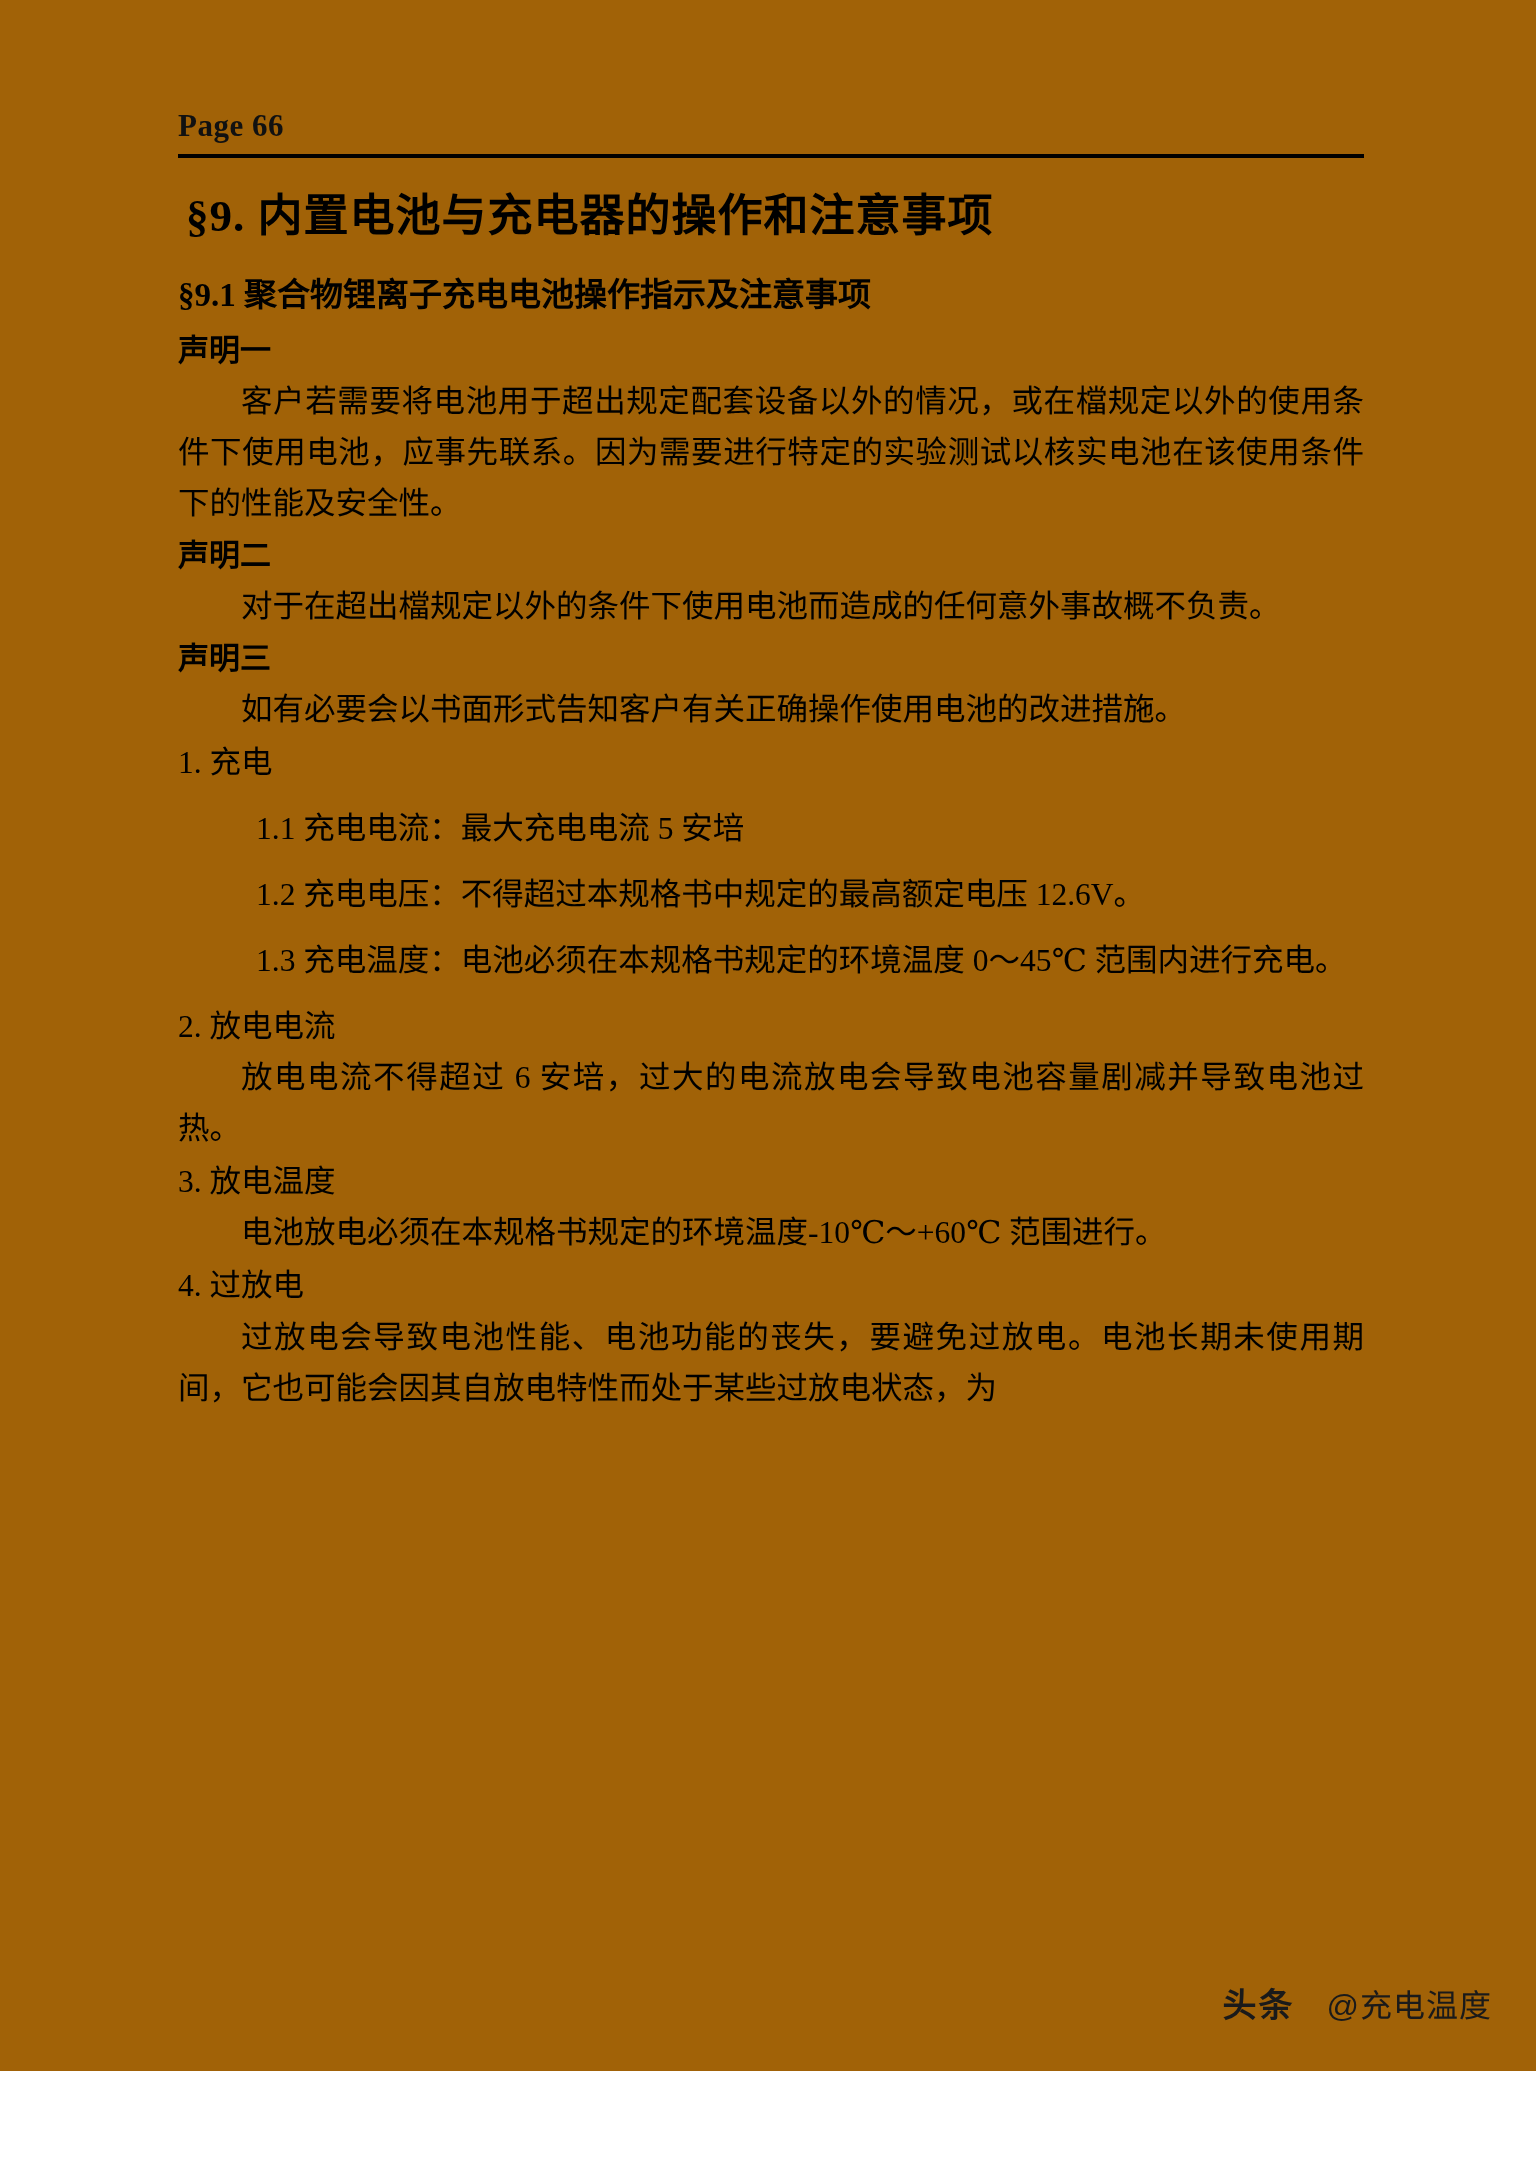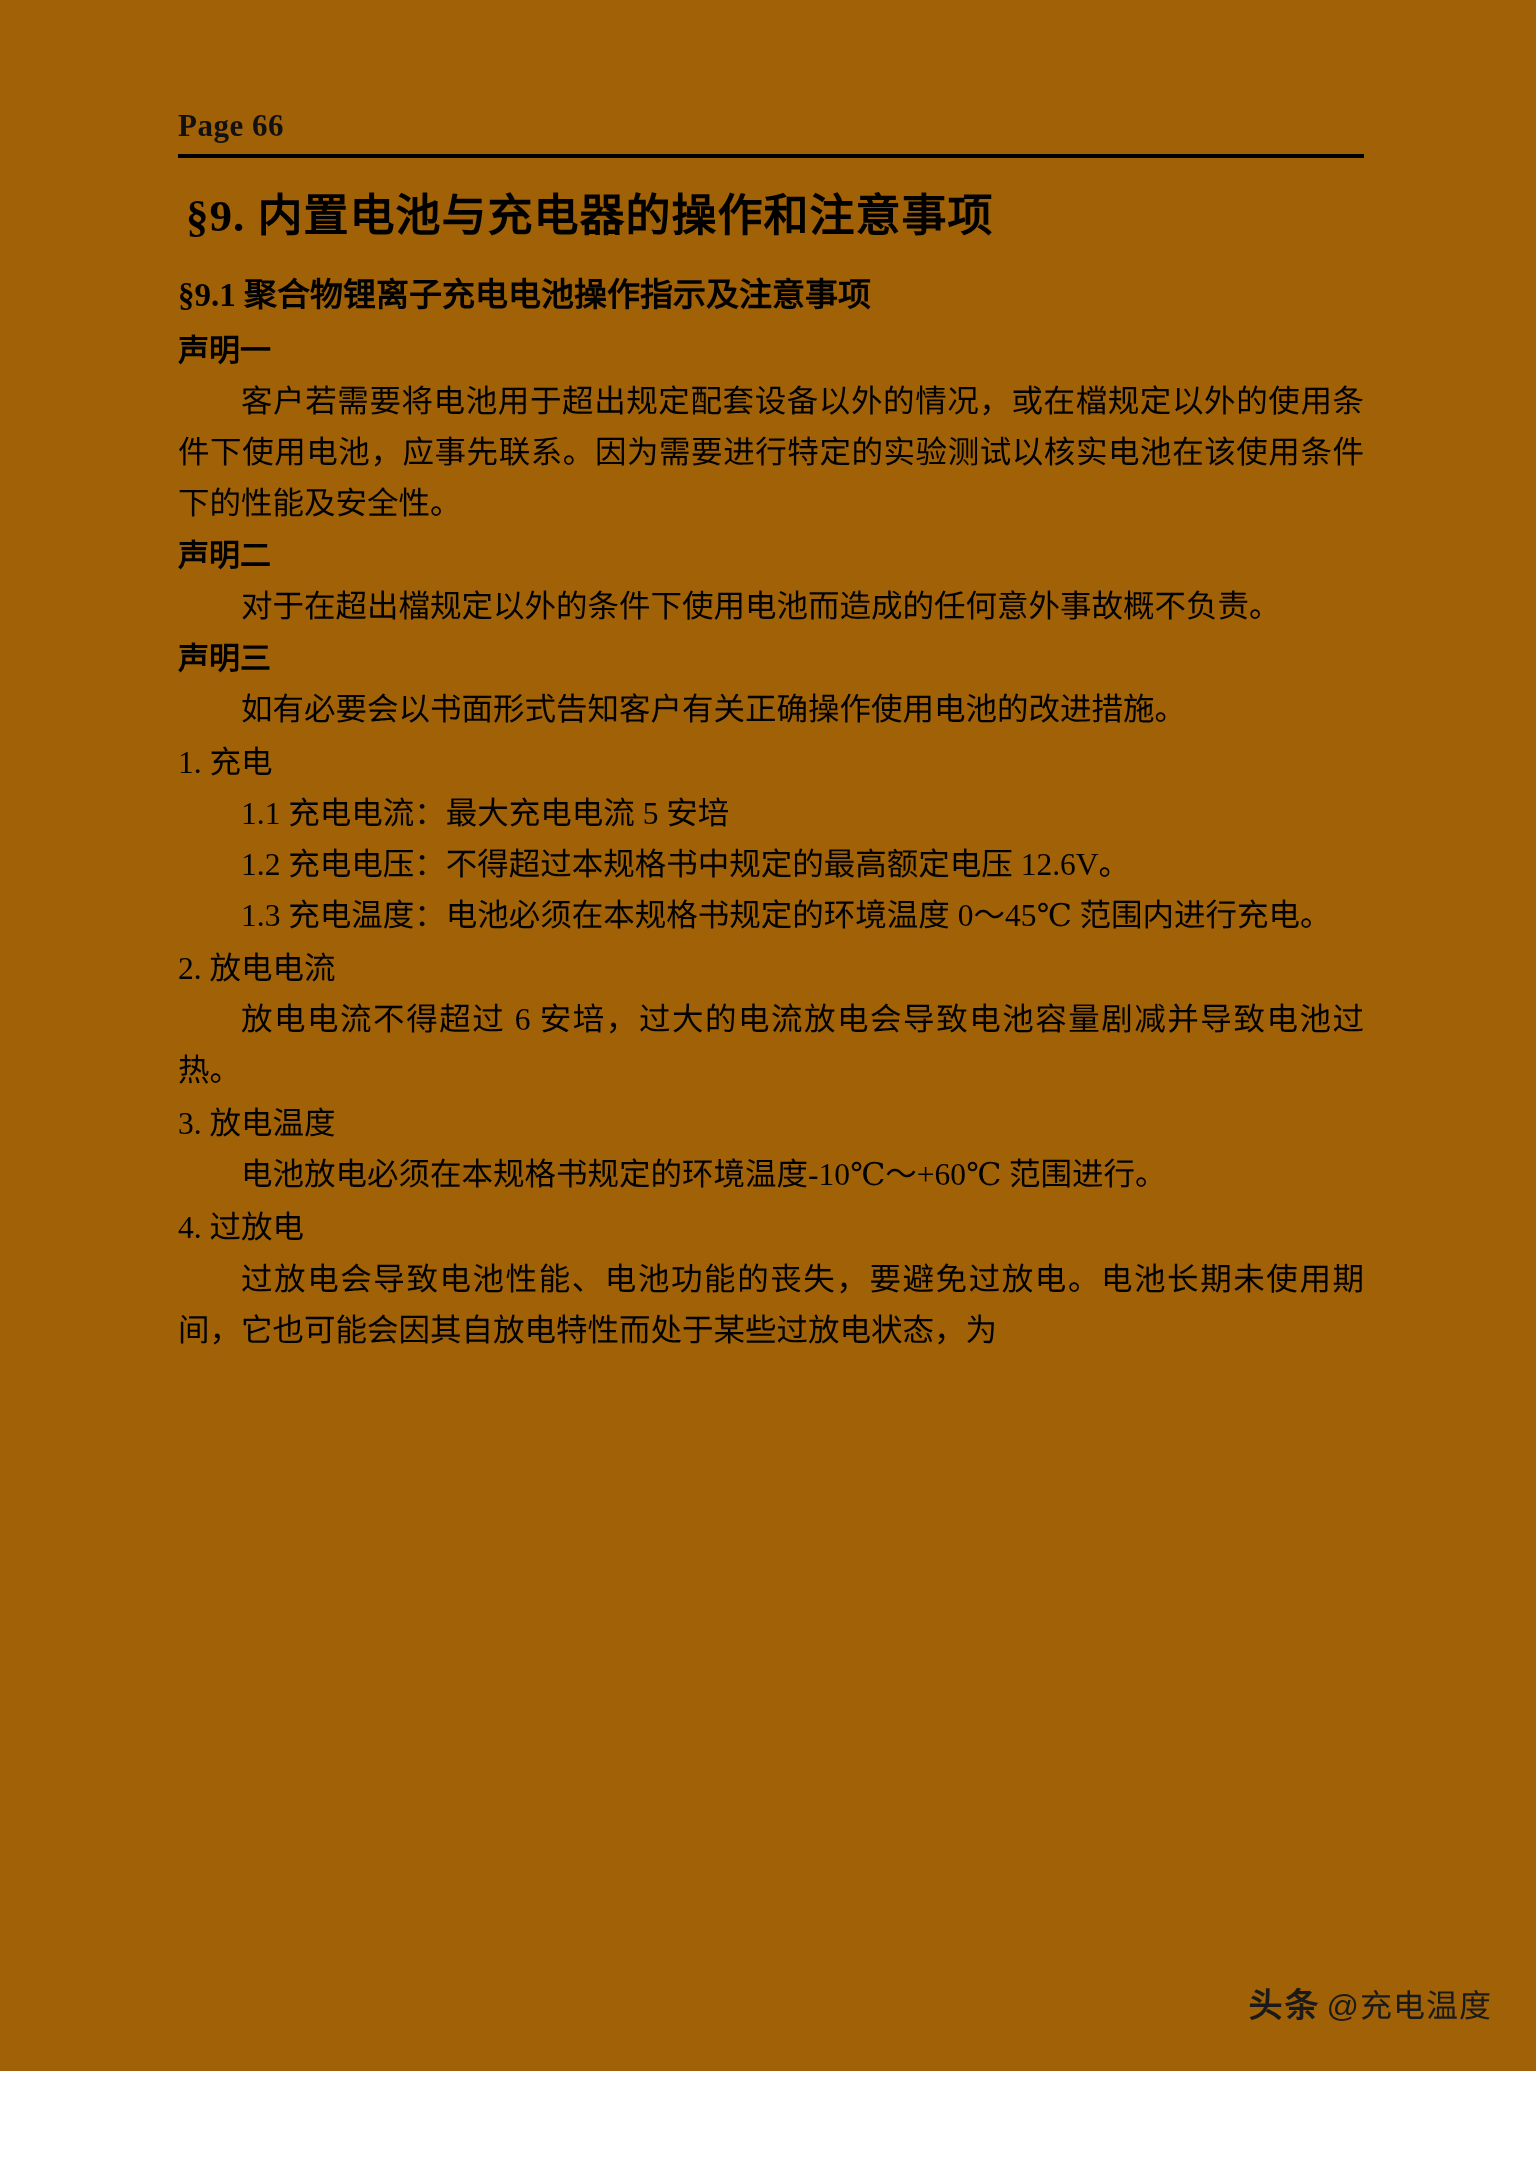--- a/index.html
+++ b/index.html
@@ -91,34 +91,34 @@
   
   .num-heading {
     font-size: 31.5px;
     line-height: 1.62;
     margin: 2px 0 0 0;
   }
 
   .sub-item {
     font-size: 31.5px;
     line-height: 1.62;
-    margin: 0;
+    margin: 15px;
     text-indent: 2em;
     text-align: justify;
     text-justify: inter-ideograph;
   }
 
   
   .watermark {
     position: absolute;
     right: 44px;
     bottom: 44px;
     display: flex;
     align-items: center;
-    gap: 6px;
+    gap: 32px;
     font-family: "Liberation Sans", "DejaVu Sans", sans-serif;
   }
   .watermark .wm-logo {
     font-size: 34px;
     font-weight: bold;
     color: #1a1a1a;
     letter-spacing: 2px;
   }
   .watermark .wm-name {
     font-size: 32px;

